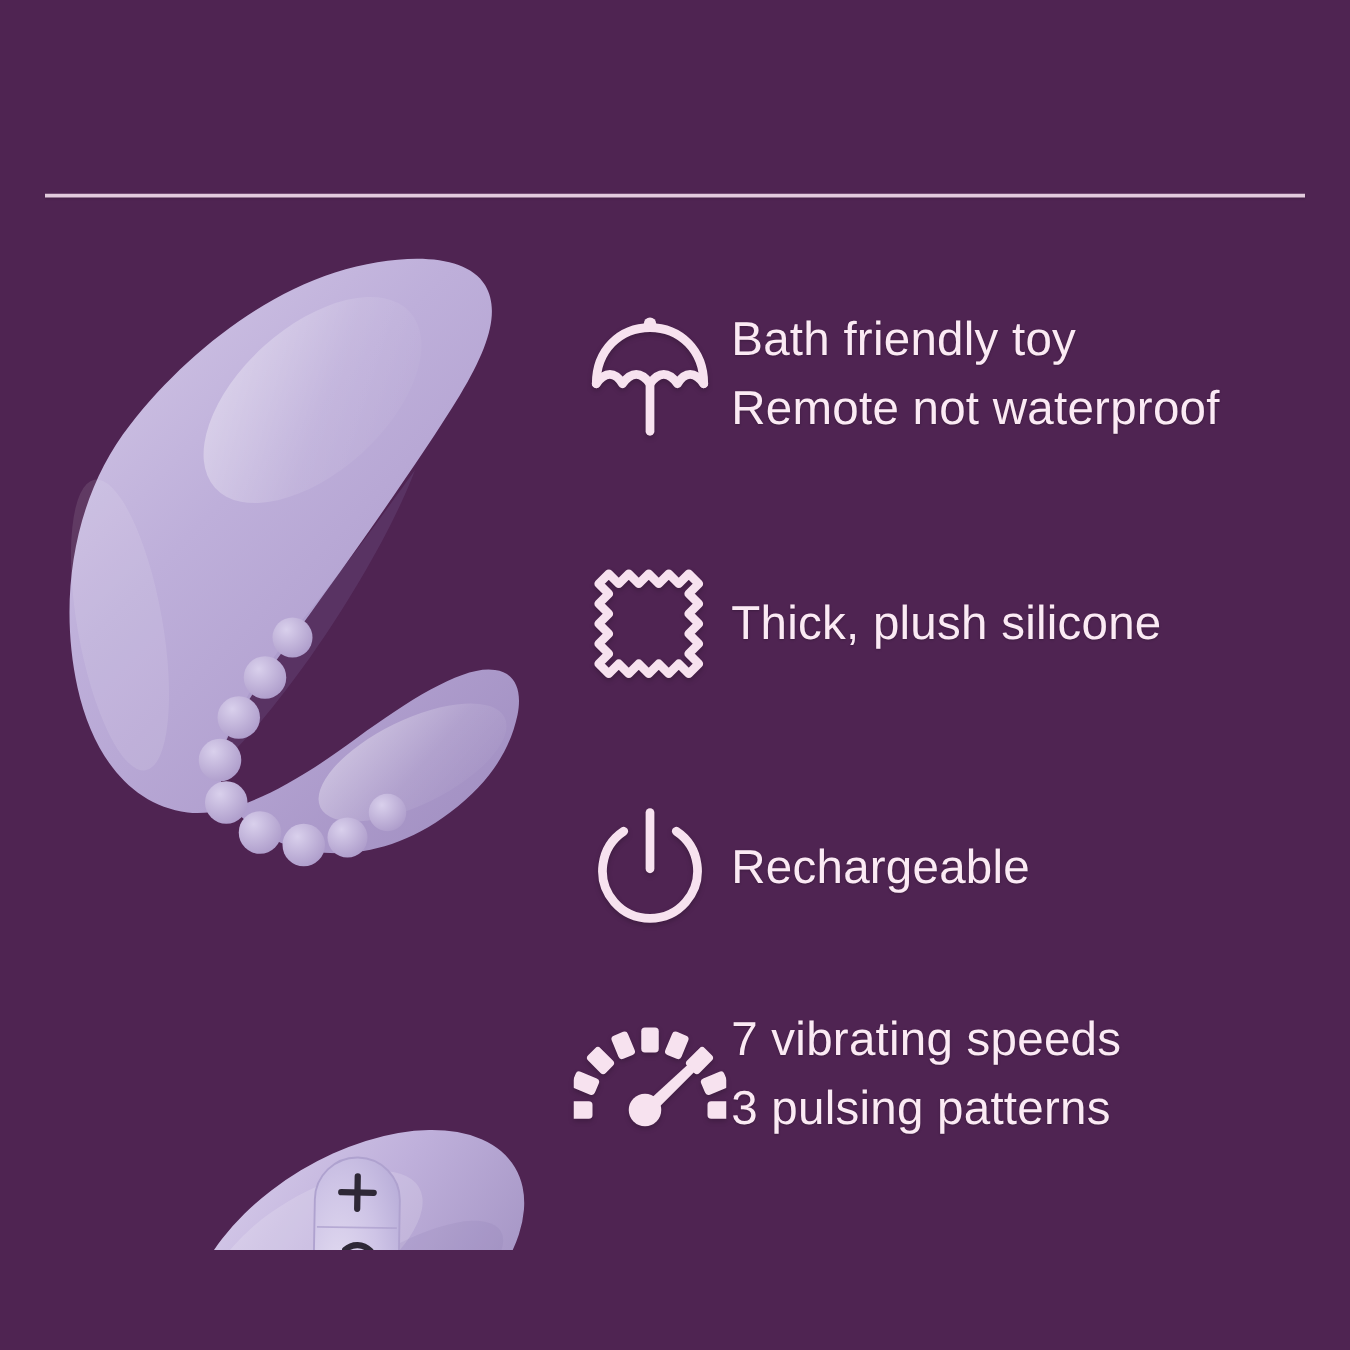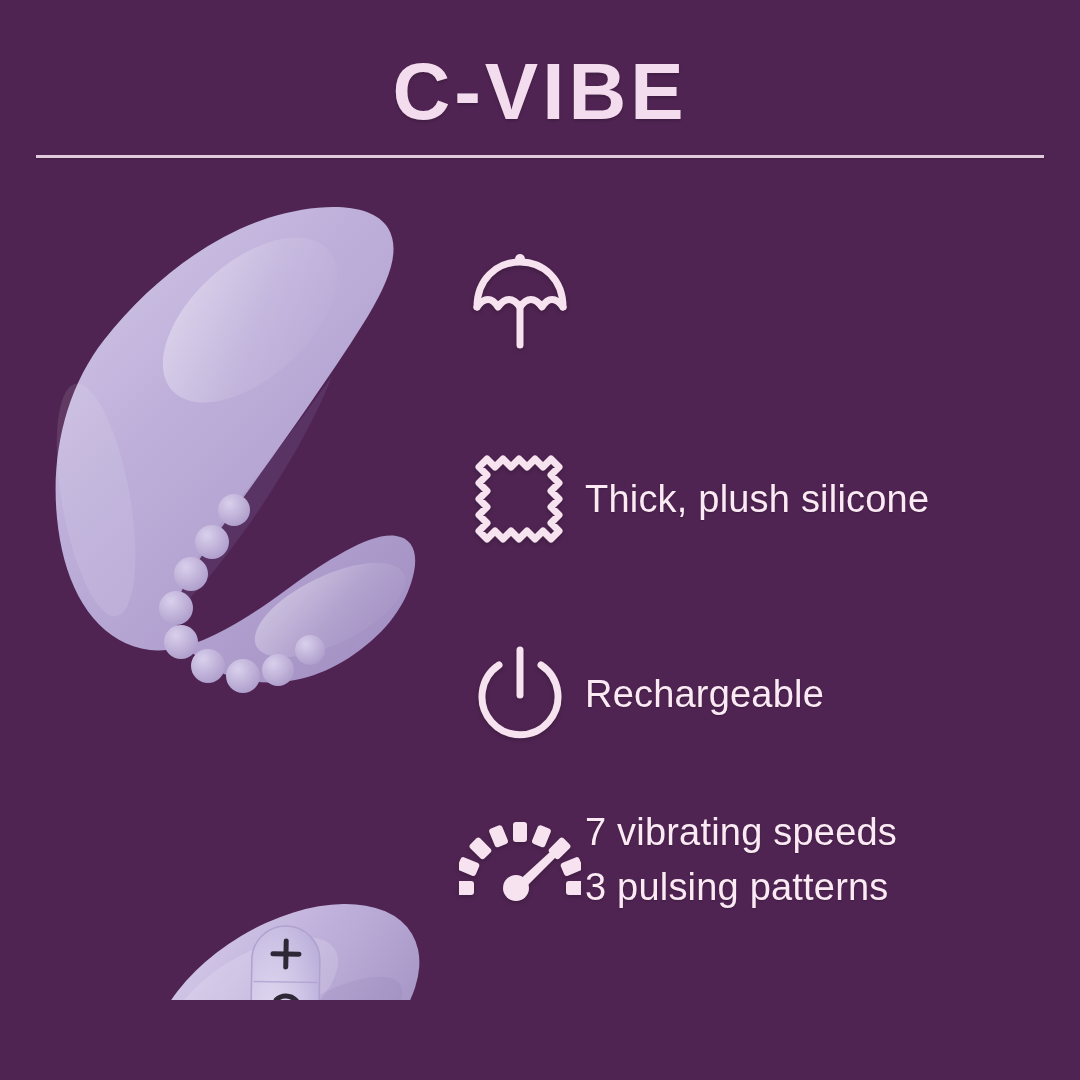--- a/index.html
+++ b/index.html
@@ -105,21 +105,20 @@
     stroke-linejoin: round;
   }
   .icon-fill { fill: #f7e2ef; }
   .icon-shadow { filter: drop-shadow(0 2px 2px rgba(0,0,0,0.20)); }
 </style>
 </head>
 <body>
 
 <div id="canvas">
 
-  <div id="title">C-VIBE</div>
   <div id="divider"></div>
 
   <div id="product-area">
     <svg class="prod-svg" width="470" height="820" viewBox="0 0 470 820">
       <defs>
         <linearGradient id="bodyGrad" x1="0.15" y1="0.05" x2="0.85" y2="0.95">
           <stop offset="0%" stop-color="#CFC3E4"></stop>
           <stop offset="35%" stop-color="#BEAFDA"></stop>
           <stop offset="70%" stop-color="#B2A1D0"></stop>
           <stop offset="100%" stop-color="#A492C4"></stop>
@@ -222,20 +221,24 @@
 
     <div class="feature-row r1">
       <div class="feature-icon">
         <svg class="icon-shadow" width="110" height="110" viewBox="0 0 110 110">
           <path class="icon-stroke" d="M 12 62 C 12 35, 31 17, 55 17 C 79 17, 98 35, 98 62"></path>
           <path class="icon-stroke" d="M 12 62 C 19 52, 27 52, 33 62 C 40 52, 48 52, 55 62 C 62 52, 70 52, 77 62 C 83 52, 91 52, 98 62"></path>
           <line class="icon-stroke" x1="55" y1="62" x2="55" y2="100"></line>
           <circle class="icon-fill" cx="55" cy="14" r="5"></circle>
         </svg>
       </div>
+      <div class="feature-text">
+        <span>Bath friendly toy</span>
+        <span class="line2">Remote not waterproof</span>
+      </div>
     </div>
 
     <div class="feature-row r3">
       <div class="feature-icon">
         <svg class="icon-shadow" width="110" height="110" viewBox="0 0 110 110">
           <path class="icon-stroke" d="M 34 25 A 38 38 0 1 0 76 25"></path>
           <line class="icon-stroke" x1="55" y1="10" x2="55" y2="55"></line>
         </svg>
       </div>
       <div class="feature-text">

